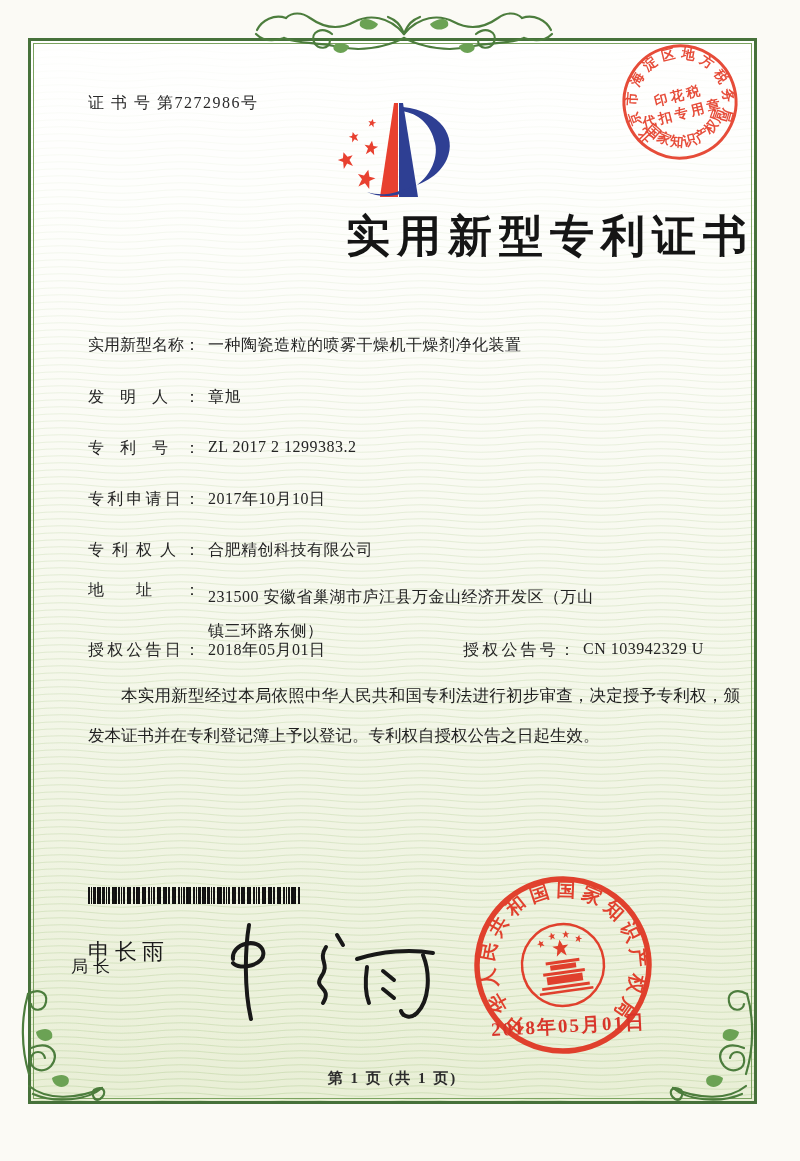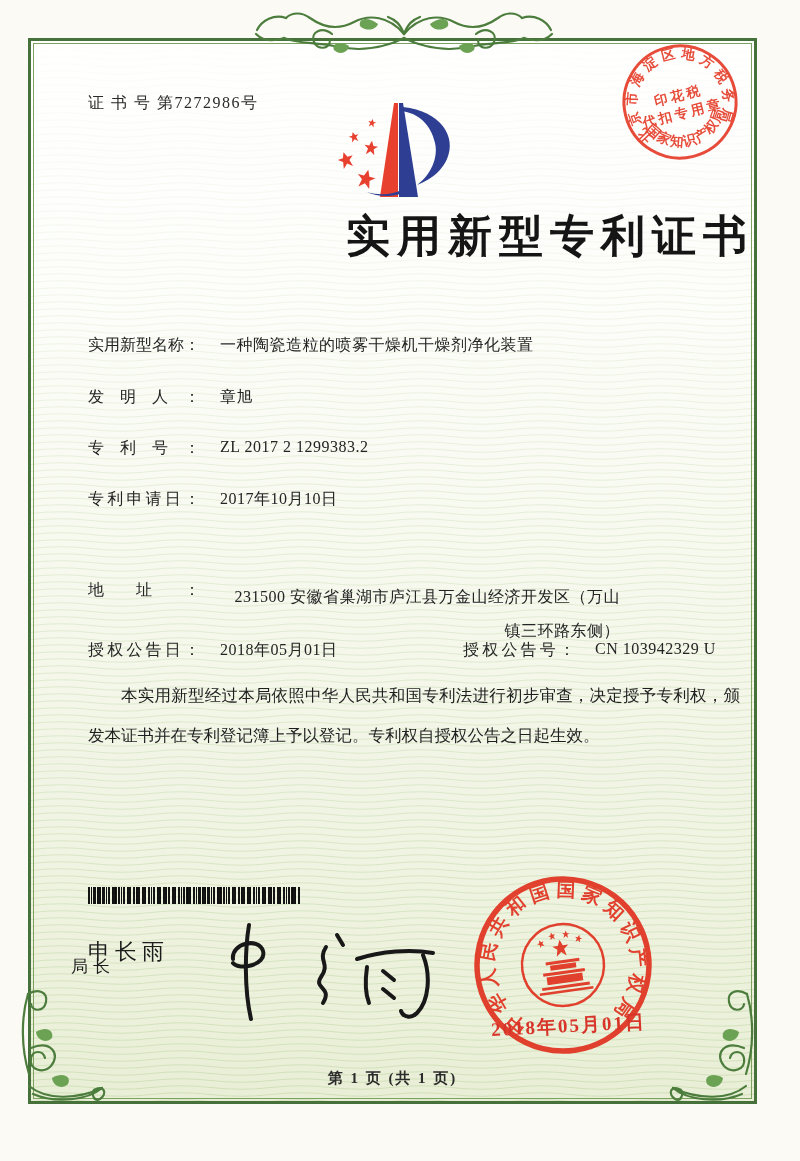--- a/index.html
+++ b/index.html
@@ -18,21 +18,21 @@
   .guilloche { position:absolute; inset:0; width:100%; height:100%; }
 
   .cert-no { position:absolute; left:57px; top:52px; font-size:16px; letter-spacing:1.5px; color:#2a2a2a; }
   .cert-title { position:absolute; left:0; right:0; top:166px; text-align:right;
     font-size:44px; font-weight:bold; letter-spacing:7px; color:#151515; }
 
   .sipo-logo { position:absolute; left:302px; top:58px; }
 
   .field-row { position:absolute; left:57px; font-size:16px; color:#242424; }
   .field-label { display:inline-block; width:112px; text-align:justify; text-align-last:justify; vertical-align:top; white-space:nowrap; }
-  .field-value { display:inline-block; margin-left:20px; vertical-align:top; letter-spacing:0.5px;text-align:right; }
+  .field-value { display:inline-block; margin-left:8px; vertical-align:top; letter-spacing:0.5px; }
   .row-name     { top:294px; }
   .row-inventor { top:346px; }
   .row-patentno { top:397px; }
   .row-filing   { top:448px; }
   .row-patentee { top:499px; }
   .row-address  { top:539px; }
   .row-address .field-value { width:400px; line-height:34px; }
   .row-grant    { top:599px; width:660px; }
   .grant-no-group { position:absolute; left:375px; top:0; white-space:nowrap; }
 
@@ -115,20 +115,23 @@
     <span class="field-label">实用新型名称：</span><span class="field-value">一种陶瓷造粒的喷雾干燥机干燥剂净化装置</span>
   </div>
   <div class="field-row row-inventor">
     <span class="field-label">发明人：</span><span class="field-value">章旭</span>
   </div>
   <div class="field-row row-patentno">
     <span class="field-label">专利号：</span><span class="field-value">ZL 2017 2 1299383.2</span>
   </div>
   <div class="field-row row-filing">
     <span class="field-label">专利申请日：</span><span class="field-value">2017年10月10日</span>
+  </div>
+  <div class="field-row row-patentee">
+    <span class="field-label">专利权人：</span><span class="field-value">合肥精创科技有限公司</span>
   </div>
   <div class="field-row row-address">
     <span class="field-label">地址：</span><span class="field-value">231500 安徽省巢湖市庐江县万金山经济开发区（万山镇三环路东侧）</span>
   </div>
   <div class="field-row row-grant">
     <span><span class="field-label">授权公告日：</span><span class="field-value">2018年05月01日</span></span>
     <span class="grant-no-group"><span class="field-label">授权公告号：</span><span class="field-value">CN 103942329 U</span></span>
   </div>
 
   <div class="body-text">

